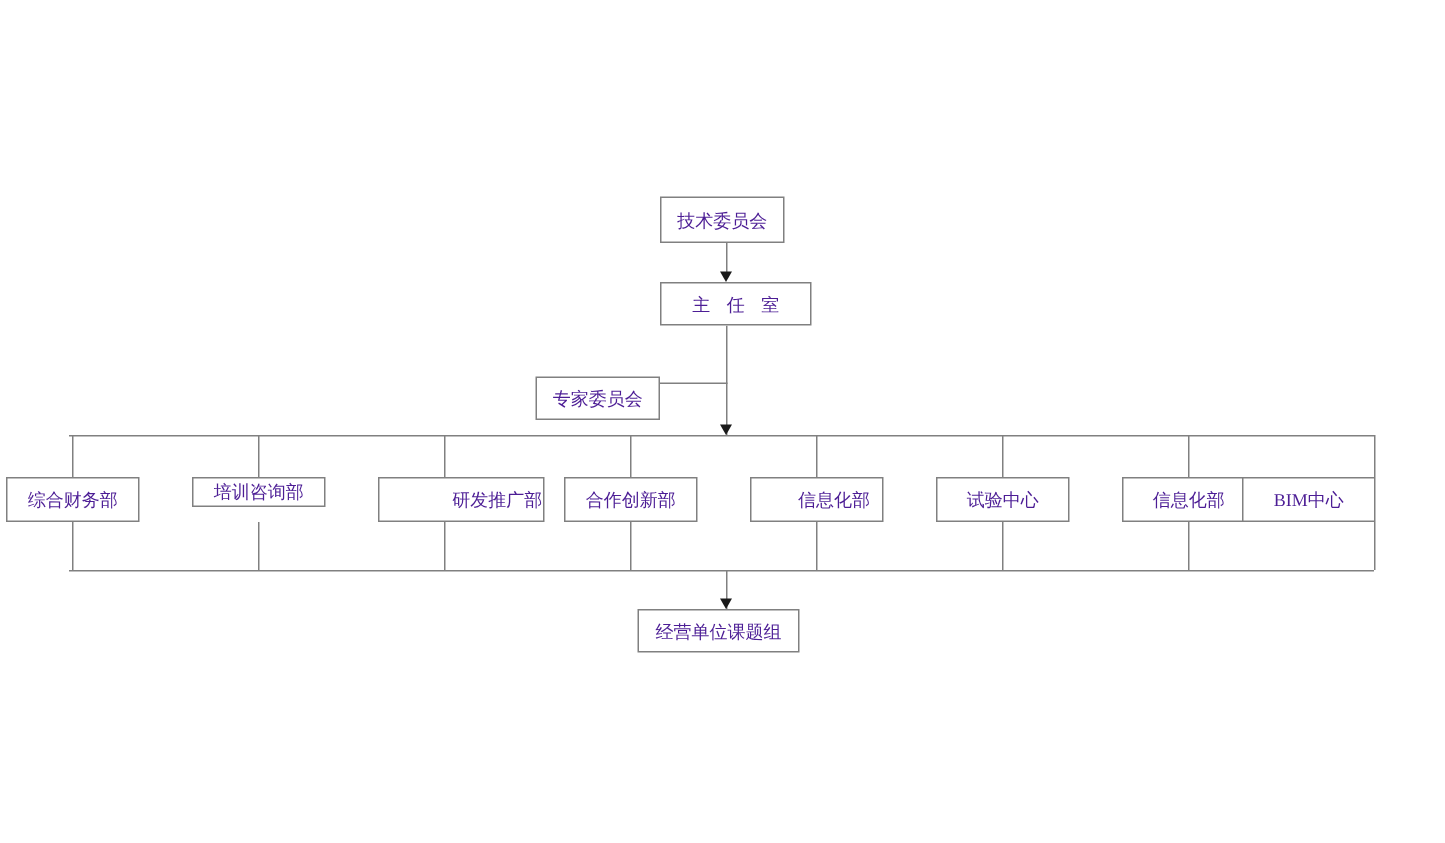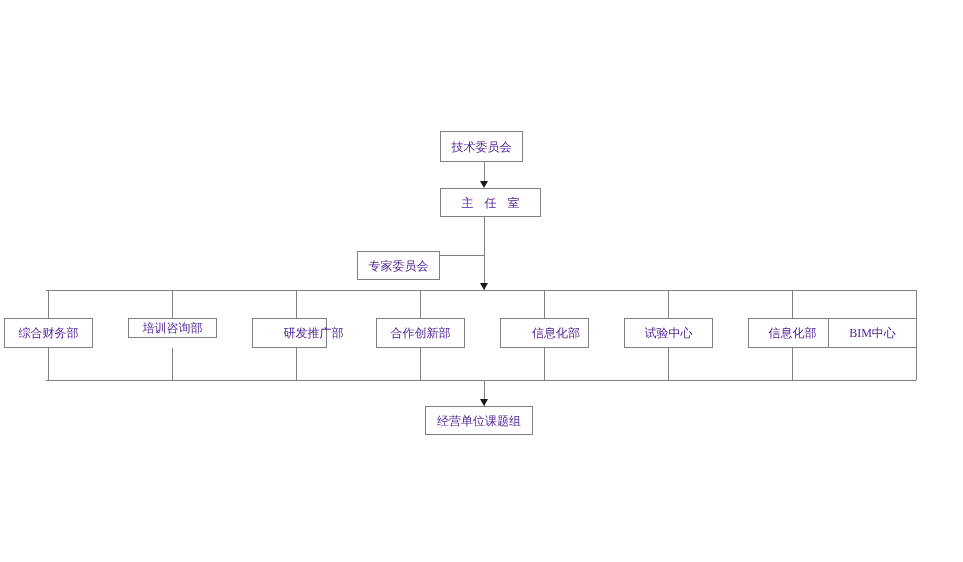--- a/index.html
+++ b/index.html
@@ -85,21 +85,21 @@
   <div class="edge v" style="left:544px; top:348px; height:32px;"></div>
   <div class="edge v" style="left:668px; top:290px; height:28px;"></div>
   <div class="edge v" style="left:668px; top:348px; height:32px;"></div>
   <div class="edge v" style="left:792px; top:290px; height:28px;"></div>
   <div class="edge v" style="left:792px; top:348px; height:32px;"></div>
   <div class="edge v" style="left:916px; top:290px; height:28px;"></div>
   <div class="edge v" style="left:916px; top:348px; height:32px;"></div>
 
   <div class="node" style="left:4px; top:318px; width:89px; height:30px;">综合财务部</div>
   <div class="node" style="left:128px; top:318px; width:89px; height:20px;">培训咨询部</div>
-  <div class="node" style="left:252px; top:318px; width:75px; height:30px;padding-left:48px;">研发推广部</div>
+  <div class="node" style="left:252px; top:318px; width:111px; height:30px;padding-left:48px;">研发推广部</div>
   <div class="node" style="left:376px; top:318px; width:89px; height:30px;">合作创新部</div>
   <div class="node" style="left:500px; top:318px; width:89px; height:30px;padding-left:23px;">信息化部</div>
   <div class="node" style="left:624px; top:318px; width:89px; height:30px;text-align:center;">试验中心</div>
   <div class="node" style="left:748px; top:318px; width:89px; height:30px;">信息化部</div>
   <div class="node" style="left:828px; top:318px; width:89px; height:30px;">BIM中心</div>
 
   <div class="edge v" style="left:484px; top:380px; height:26px;"></div>
   <div class="arrow" style="left:480px; top:399px;"></div>
 
   <div class="node" style="left:425px; top:406px; width:108px; height:29px;">经营单位课题组</div>

